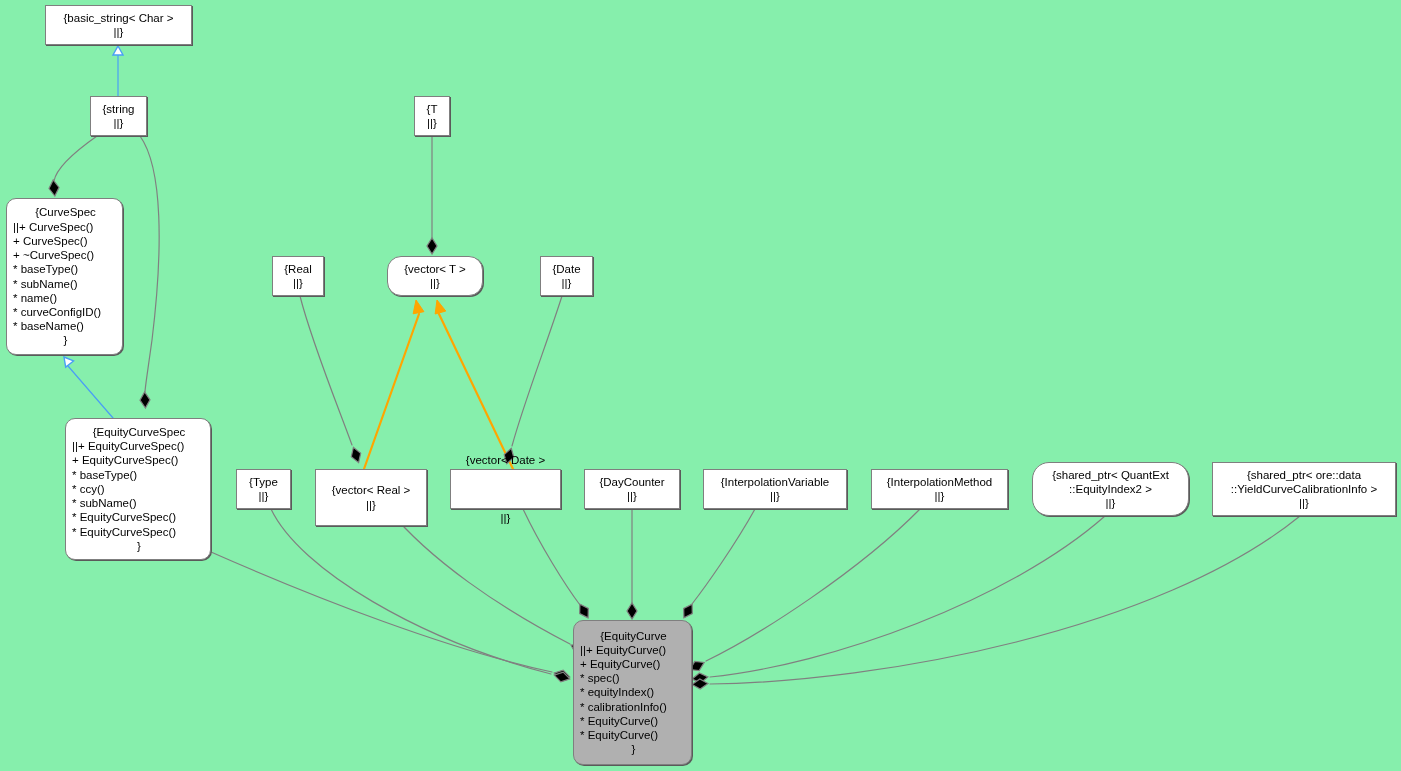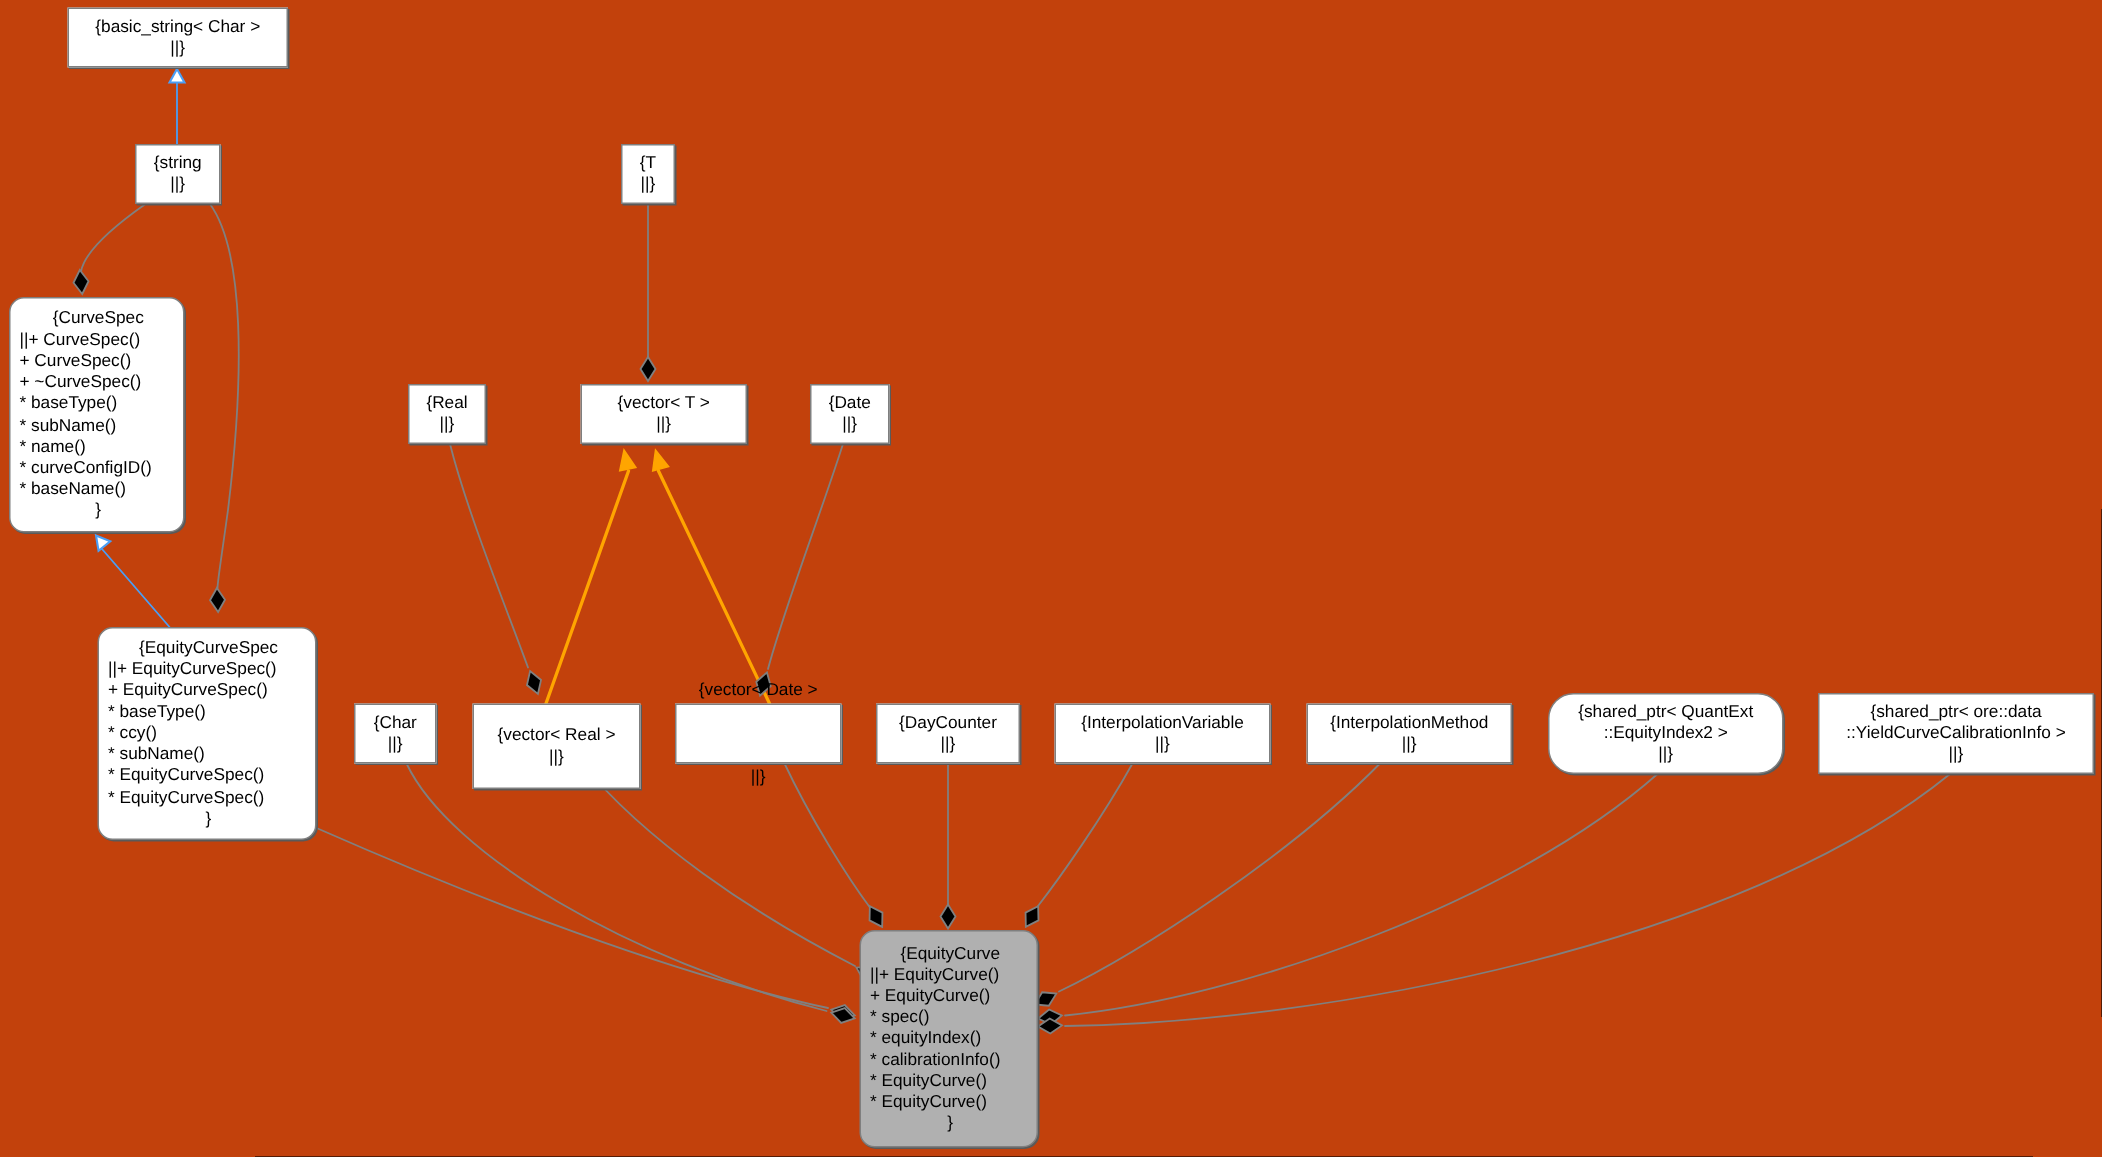--- a/index.html
+++ b/index.html
@@ -4,21 +4,21 @@
 <style>
   html, body {
     margin: 0;
     padding: 0;
     background: #000000;
   }
   #canvas {
     position: relative;
     width: 1401px;
     height: 771px;
-    background: #c2410c;
+    background: #86efac;
     overflow: hidden;
     font-family: "Liberation Sans", sans-serif;
   }
   svg.edges {
     position: absolute;
     left: 0;
     top: 0;
     width: 1401px;
     height: 771px;
     pointer-events: none;
@@ -102,24 +102,24 @@
       <path d="M 1300,516 C 1160,630 880,682 710,684" fill="none" stroke="#808080" stroke-width="1.2" stroke-linecap="round"></path>
       <polygon points="692.0,684.4 699.8,679.0 708.0,683.6 700.2,689.0" fill="#000000" stroke="#808080" stroke-width="1.2"></polygon>
     </svg>
 
   <div id="node-layer">
       <div class="node" style="left: 45px; top: 5px; width: 147px; height: 40px;"><span class="nline title">{basic_string&lt; Char &gt;</span><span class="nline closer">||}</span></div>
       <div class="node" style="left: 90px; top: 96px; width: 57px; height: 40px;"><span class="nline title">{string</span><span class="nline closer">||}</span></div>
       <div class="node" style="left: 414px; top: 96px; width: 36px; height: 40px;"><span class="nline title">{T</span><span class="nline closer">||}</span></div>
       <div class="node memberlist" style="left: 6px; top: 198px; width: 117px; height: 157px;"><span class="nline title">{CurveSpec</span><span class="nline">||+ CurveSpec()</span><span class="nline">+ CurveSpec()</span><span class="nline">+ ~CurveSpec()</span><span class="nline">* baseType()</span><span class="nline">* subName()</span><span class="nline">* name()</span><span class="nline">* curveConfigID()</span><span class="nline">* baseName()</span><span class="nline closer">}</span></div>
       <div class="node" style="left: 272px; top: 256px; width: 52px; height: 40px;"><span class="nline title">{Real</span><span class="nline closer">||}</span></div>
-      <div class="node" style="left: 387px; top: 256px; width: 111px; height: 40px;"><span class="nline title">{vector&lt; T &gt;</span><span class="nline closer">||}</span></div>
+      <div class="node" style="left: 387px; top: 256px; width: 96px; height: 40px; border-radius: 14px;"><span class="nline title">{vector&lt; T &gt;</span><span class="nline closer">||}</span></div>
       <div class="node" style="left: 540px; top: 256px; width: 53px; height: 40px;"><span class="nline title">{Date</span><span class="nline closer">||}</span></div>
       <div class="node memberlist" style="left: 65px; top: 418px; width: 146px; height: 142px;"><span class="nline title">{EquityCurveSpec</span><span class="nline">||+ EquityCurveSpec()</span><span class="nline">+ EquityCurveSpec()</span><span class="nline">* baseType()</span><span class="nline">* ccy()</span><span class="nline">* subName()</span><span class="nline">* EquityCurveSpec()</span><span class="nline">* EquityCurveSpec()</span><span class="nline closer">}</span></div>
-      <div class="node" style="left: 236px; top: 469px; width: 55px; height: 40px;"><span class="nline title">{Char</span><span class="nline closer">||}</span></div>
+      <div class="node" style="left: 236px; top: 469px; width: 55px; height: 40px;"><span class="nline title">{Type</span><span class="nline closer">||}</span></div>
       <div class="node" style="left: 315px; top: 469px; width: 112px; height: 57px;"><span class="nline title">{vector&lt; Real &gt;</span><span class="nline closer">||}</span></div>
       <div class="node" style="left: 450px; top: 469px; width: 111px; height: 40px; gap: 44px;"><span class="nline title">{vector&lt; Date &gt;</span><span class="nline closer">||}</span></div>
       <div class="node" style="left: 584px; top: 469px; width: 96px; height: 40px;"><span class="nline title">{DayCounter</span><span class="nline closer">||}</span></div>
       <div class="node" style="left: 703px; top: 469px; width: 144px; height: 40px;"><span class="nline title">{InterpolationVariable</span><span class="nline closer">||}</span></div>
       <div class="node" style="left: 871px; top: 469px; width: 137px; height: 40px; align-items: flex-end;"><span class="nline title">{InterpolationMethod</span><span class="nline closer">||}</span></div>
       <div class="node" style="left: 1032px; top: 462px; width: 157px; height: 54px; border-radius: 17px;"><span class="nline title">{shared_ptr&lt; QuantExt</span><span class="nline">::EquityIndex2 &gt;</span><span class="nline closer">||}</span></div>
       <div class="node" style="left: 1212px; top: 462px; width: 184px; height: 54px;"><span class="nline title">{shared_ptr&lt; ore::data</span><span class="nline">::YieldCurveCalibrationInfo &gt;</span><span class="nline closer">||}</span></div>
       <div class="node highlight memberlist" style="left: 573px; top: 620px; width: 119px; height: 145px;"><span class="nline title">{EquityCurve</span><span class="nline">||+ EquityCurve()</span><span class="nline">+ EquityCurve()</span><span class="nline">* spec()</span><span class="nline">* equityIndex()</span><span class="nline">* calibrationInfo()</span><span class="nline">* EquityCurve()</span><span class="nline">* EquityCurve()</span><span class="nline closer">}</span></div>
     </div>
 

